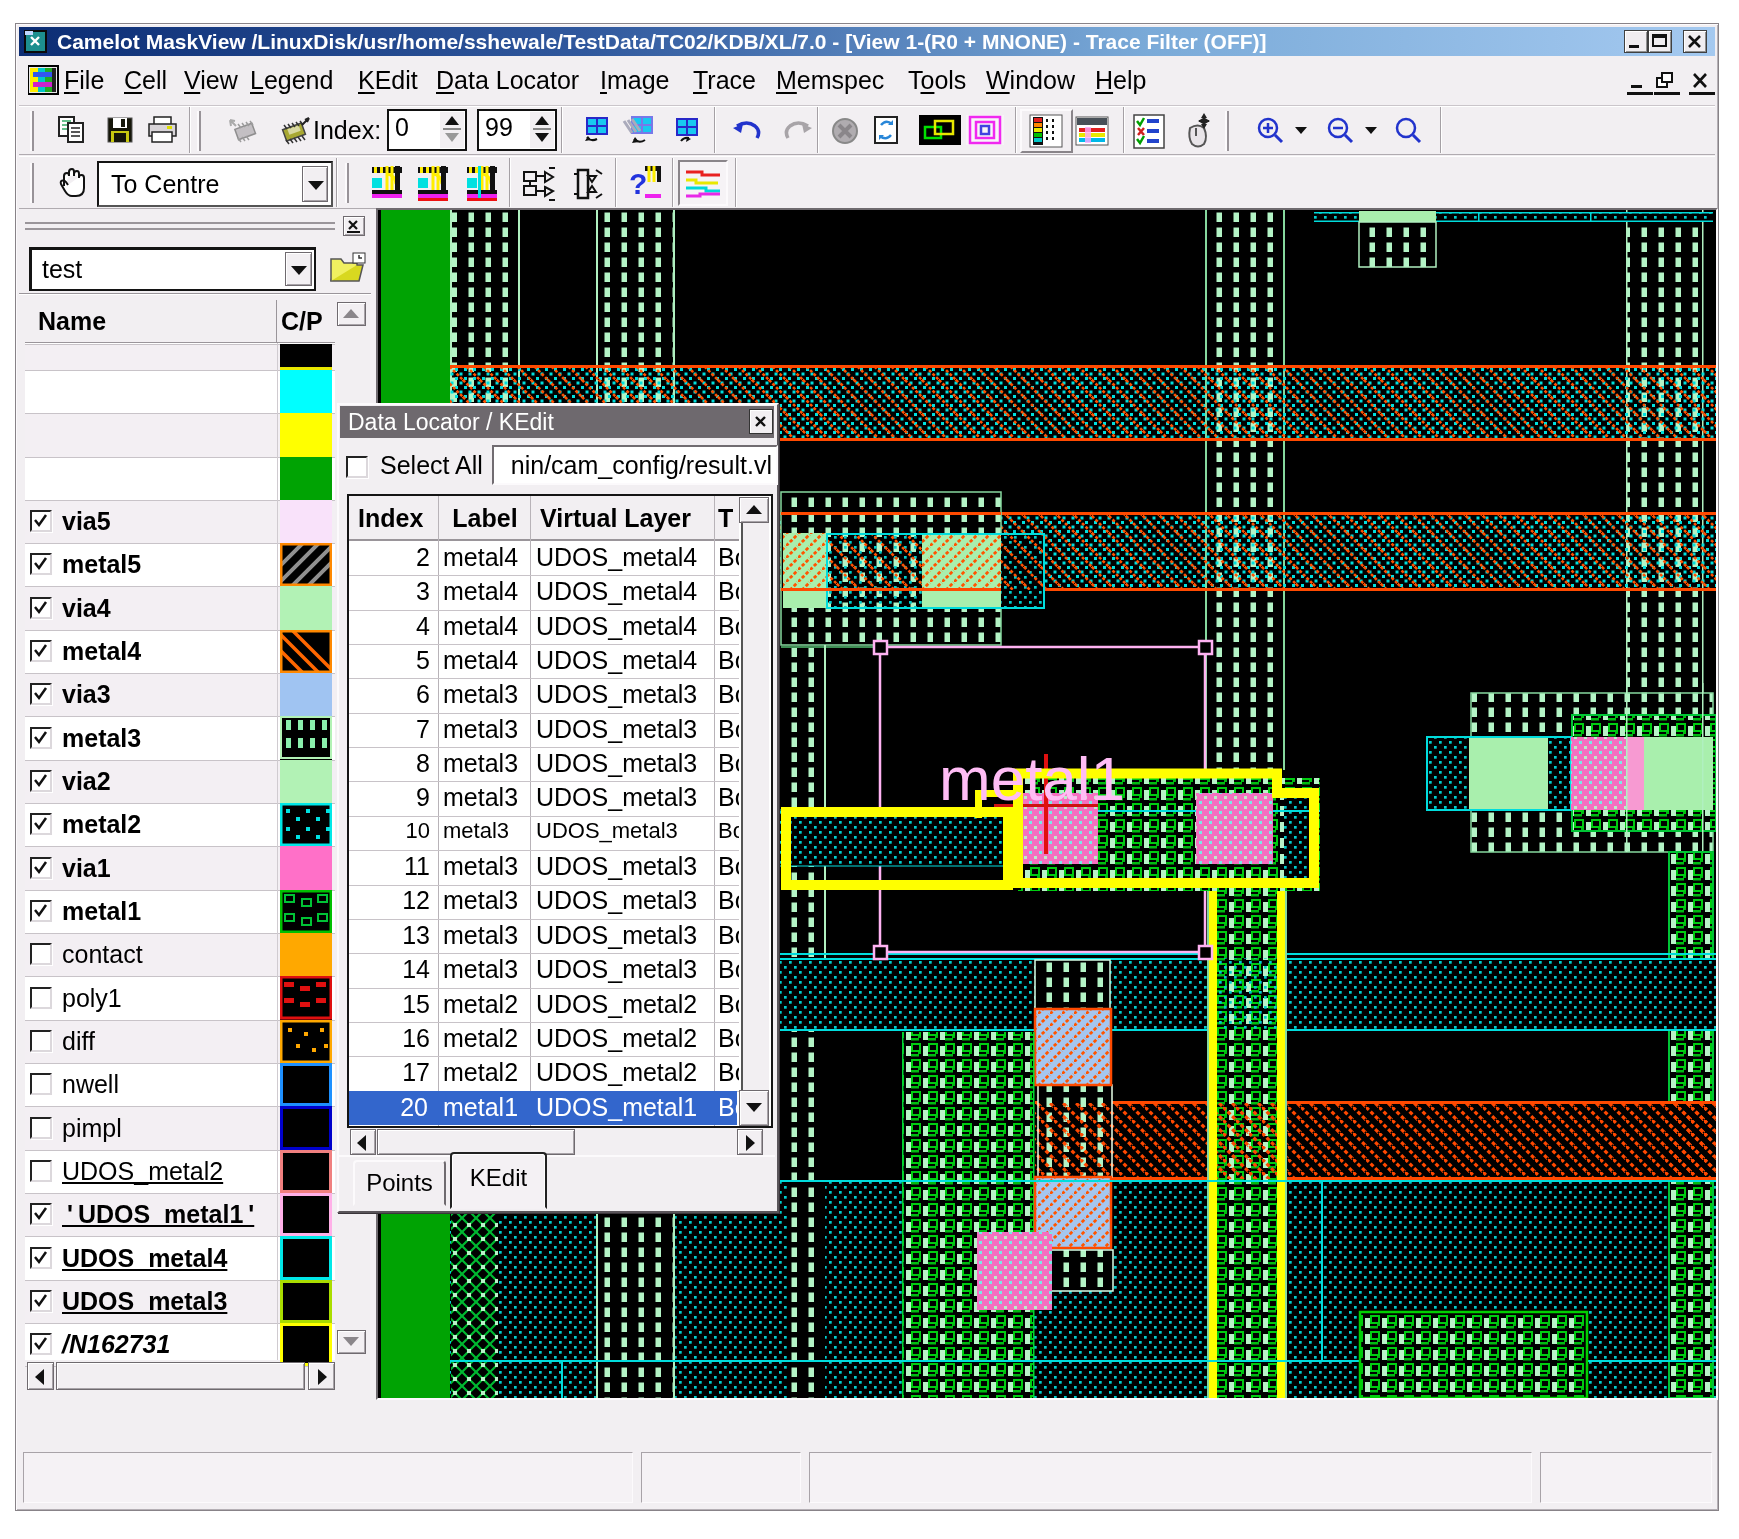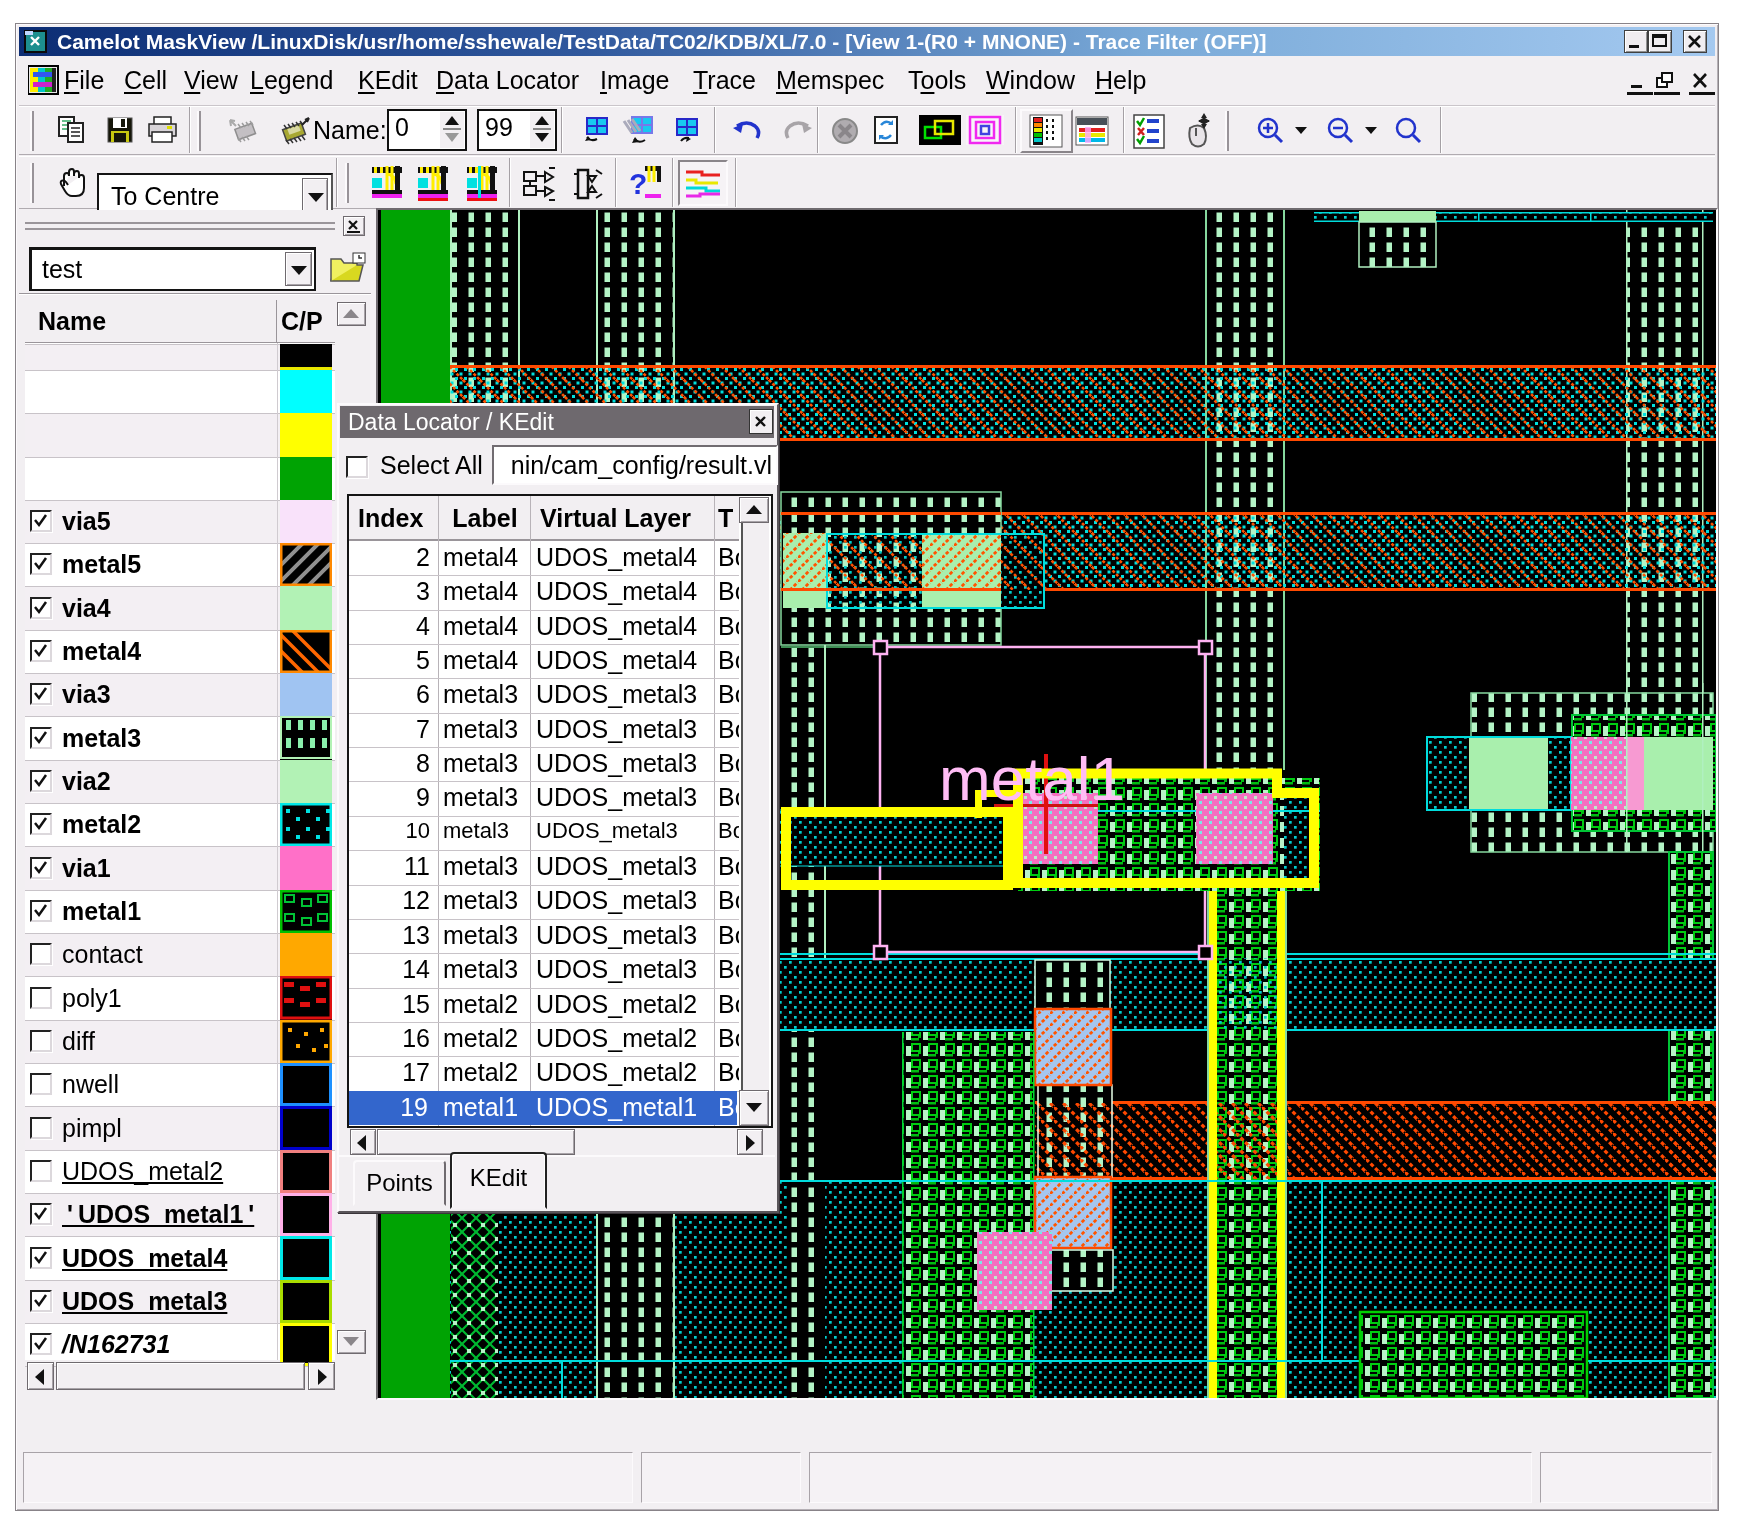--- a/index.html
+++ b/index.html
@@ -154,21 +154,21 @@
         <path d="M10 8l3 4M14 7l3 4M18 6l3 4M22 5l3 4M10 22l3 4M14 21l3 4M18 20l3 4" stroke="#888" stroke-width="1.5"></path>
         <path d="M3 10l-1-6M2 4l5 1M2 4l6 6" stroke="#999" stroke-width="2" fill="none"></path>
       </g>
     </svg></div>
 <div class="ab" style="left:276px;top:116px;width:34px;height:30px;"><svg width="34" height="30">
       <rect x="8" y="10" width="20" height="12" fill="#a8a832" stroke="#444" stroke-width="1.5" transform="rotate(-20 18 16)"></rect>
       <rect x="12" y="11" width="12" height="6" fill="#d8d8a0" transform="rotate(-20 18 14)"></rect>
       <path d="M8 9l3 4M12 8l3 4M16 7l3 4M20 6l3 4M24 5l3 4M10 24l3 4M14 23l3 4M18 22l3 4M22 21l3 4M26 20l3 4" stroke="#333" stroke-width="1.5"></path>
       <path d="M29 4l4-2M33 2l-2 4M33 2l-7 7" stroke="#222" stroke-width="2" fill="none"></path>
     </svg></div>
-<div class="ab" style="left:313px;top:105px;height:50px;line-height:50px;font-size:25px;">Name:</div>
+<div class="ab" style="left:313px;top:105px;height:50px;line-height:50px;font-size:25px;">Index:</div>
 <div class="ab spin" style="left:387px;top:109px;width:80px;height:42px;">
     <span class="num">0</span>
     <svg style="position:absolute;right:1px;top:1px;" width="24" height="36">
       <rect x="0" y="0" width="24" height="36" fill="#f2eff2"></rect>
       <path d="M12 4 L19 13 L5 13 Z" fill="#111"></path>
       <rect x="3" y="16" width="18" height="2" fill="#888"></rect>
       <path d="M12 30 L19 21 L5 21 Z" fill="#999"></path>
     </svg>
   </div>
 <div class="ab spin" style="left:477px;top:109px;width:80px;height:42px;">
@@ -287,21 +287,21 @@
 <div class="ab grip2" style="left:30px;top:163px;height:40px;"></div>
 <div class="ab grip2" style="left:345px;top:163px;height:40px;"></div>
 <div class="ab tbsep" style="left:336px;top:158px;height:49px;"></div>
 <div class="ab tbsep" style="left:509px;top:158px;height:49px;"></div>
 <div class="ab tbsep" style="left:615px;top:158px;height:49px;"></div>
 <div class="ab tbsep" style="left:672px;top:158px;height:49px;"></div>
 <div class="ab tbsep" style="left:735px;top:158px;height:49px;"></div>
 <div class="ab" style="left:56px;top:166px;width:34px;height:36px;"><svg width="34" height="36">
       <path d="M8 20 V10 q0-3 3-3 q2 0 2 3 M13 10 V6 q0-3 3-3 q2 0 2 3 v4 M18 8 q0-3 3-3 q2 0 2 3 v4 M23 11 q0-2 2.5-2 q2.5 0 2.5 3 v10 q0 8-8 8 h-4 q-4 0-7-5 l-4-7 q-1-3 1.5-3.5 q2-0.5 3.5 1.5 l2 3" fill="#fff" stroke="#111" stroke-width="2"></path>
     </svg></div>
-<div class="ab" style="left:97px;top:173px;width:236px;height:46px;background:#fff;border:2px solid #141414;border-right-color:#555;border-bottom-color:#555;">
+<div class="ab" style="left:97px;top:161px;width:236px;height:46px;background:#fff;border:2px solid #141414;border-right-color:#555;border-bottom-color:#555;">
 <div class="ab" style="left:12px;top:0;height:42px;line-height:42px;font-size:25px;">To Centre</div>
 <div class="ab btn3d" style="right:3px;top:3px;width:26px;height:36px;">
       <span class="darr" style="position:absolute;left:5px;top:14px;"></span>
     </div>
   </div>
 <div class="ab" style="left:371px;top:164px;width:34px;height:38px;"><svg width="34" height="38">
       <rect x="1" y="3" width="30" height="6" fill="#111"></rect>
       <rect x="3" y="3" width="3" height="6" fill="#ffee00"></rect>
       <rect x="9" y="3" width="3" height="6" fill="#ffee00"></rect>
       <rect x="1" y="14" width="10" height="10" fill="#00e0e0"></rect>
@@ -937,21 +937,21 @@
   </div>
 <div class="ab" style="left:349px;top:1056px;width:390px;height:1px;background:#c8c3c8;"></div>
 <div class="ab" style="left:349px;top:1056px;width:390px;height:34px;font-size:25px;overflow:hidden;">
     <span style="position:absolute;right:309px;top:2px;">17</span>
     <span style="position:absolute;left:94px;top:2px;">metal2</span>
     <span style="position:absolute;left:187px;top:2px;">UDOS_metal2</span>
     <span style="position:absolute;left:369px;top:2px;">Bo</span>
   </div>
 <div class="ab" style="left:349px;top:1091px;width:390px;height:1px;background:#c8c3c8;"></div>
 <div class="ab" style="left:349px;top:1091px;width:388px;height:34px;font-size:25px;overflow:hidden;background:#3366cc;color:#fff;">
-    <span style="position:absolute;right:309px;top:2px;">19</span>
+    <span style="position:absolute;right:309px;top:2px;">20</span>
     <span style="position:absolute;left:94px;top:2px;">metal1</span>
     <span style="position:absolute;left:187px;top:2px;">UDOS_metal1</span>
     <span style="position:absolute;left:369px;top:2px;">Bo</span>
   </div>
 <div class="ab btn3d" style="left:739px;top:497px;width:30px;height:26px;">
     <span class="uarr" style="position:absolute;left:6px;top:7px;"></span>
   </div>
 <div class="ab" style="left:741px;top:523px;width:28px;height:567px;background:#f2eff2;border-left:2px solid #555;"></div>
 <div class="ab btn3d" style="left:739px;top:1090px;width:30px;height:36px;">
     <span class="darr" style="position:absolute;left:6px;top:12px;"></span>

